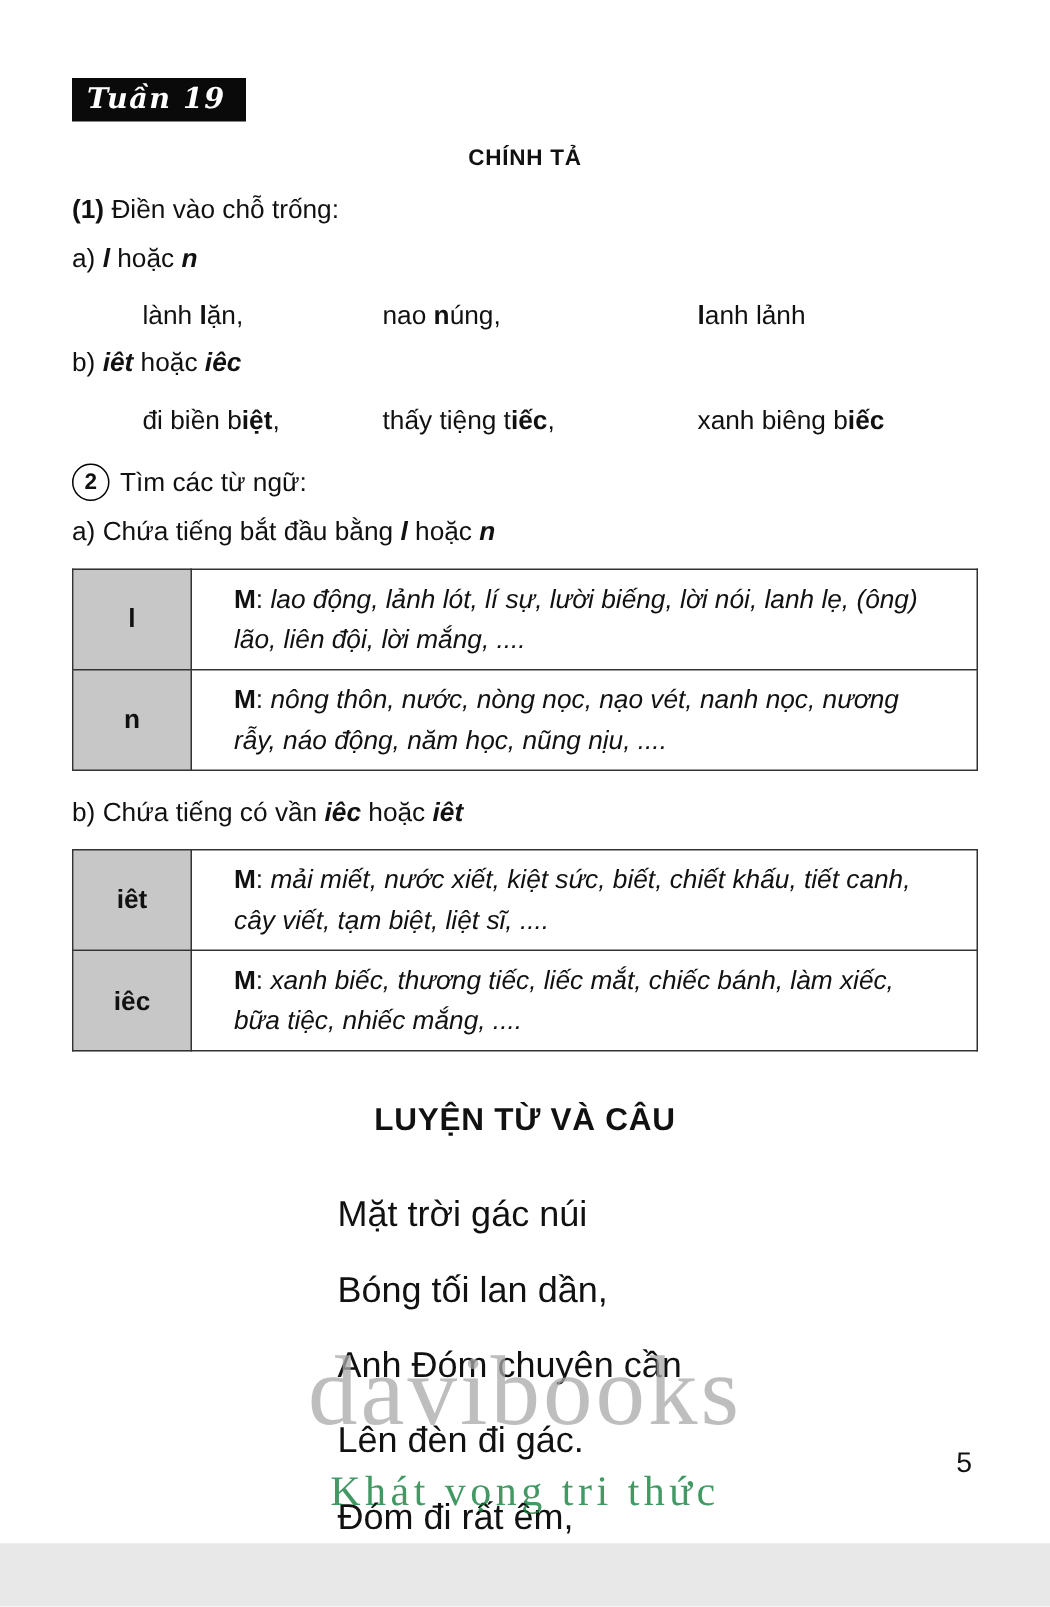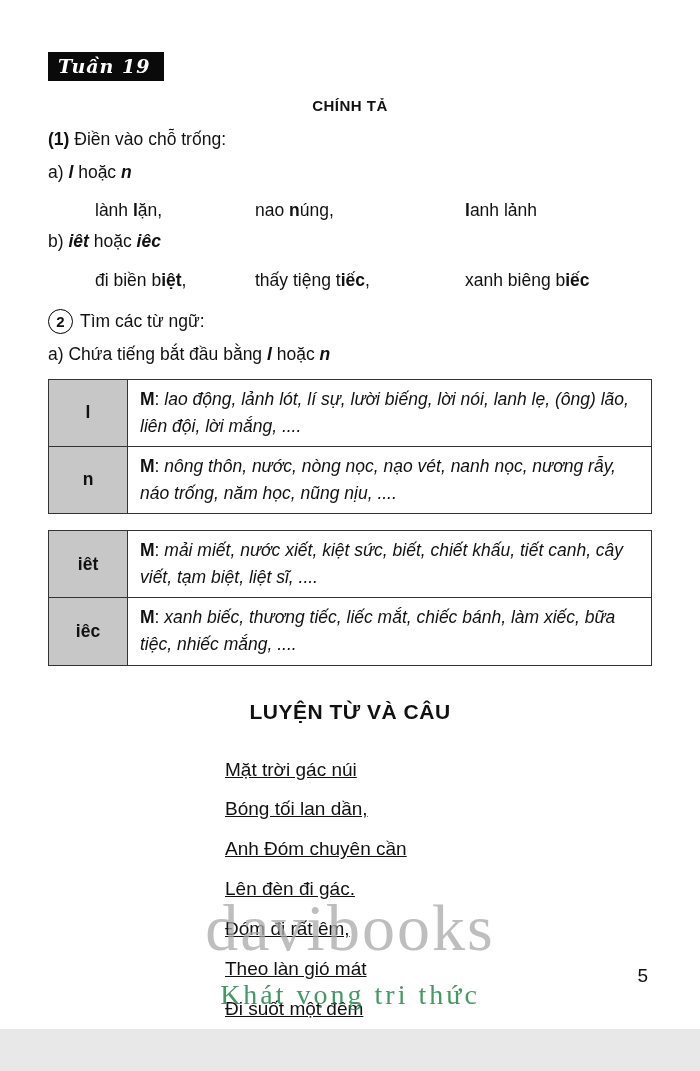--- a/index.html
+++ b/index.html
@@ -49,29 +49,29 @@
     border:1.2px solid #333;
     vertical-align:middle;
   }
   td.lbl{
     width:76px;
     text-align:center;
     font-weight:700;
     background:#c7c7c7;
   }
   td.cnt{
-    padding:6px 12px;
+    padding:6px 28px;
     line-height:1.55;
   }
   .big-title{
     text-align:center;font-weight:700;font-size:21px;
     letter-spacing:.5px;margin:34px 0 26px 0;
   }
   .poem{margin-left:177px;margin-top:14px;}
-  .poem-line{font-size:19px;line-height:2.1;text-decoration:underline;}
+  .poem-line{font-size:24px;line-height:2.1;}
   .watermark{
     position:absolute;left:0;right:0;bottom:18px;
     text-align:center;pointer-events:none;
   }
   .wm-brand{
     font-family:Liberation Serif, serif;
     font-size:66px;color:#a9a9a9;opacity:.75;
     letter-spacing:2px;line-height:1;margin-top:42px;
   }
   .wm-slogan{
@@ -120,25 +120,26 @@
     <div class="line indent-a"><span>a) Chứa tiếng bắt đầu bằng </span><span style="font-weight: 700; font-style: italic;">l</span><span> hoặc </span><span style="font-weight: 700; font-style: italic;">n</span></div>
 
     <table class="ex-table">
       <tbody>
         <tr>
           <td class="lbl">l</td>
           <td class="cnt"><span style="font-weight: 700;">M</span><span>: </span><span style="font-style: italic;">lao động, lảnh lót, lí sự, lười biếng, lời nói, lanh lẹ, (ông) lão, liên đội, lời mắng, ....</span></td>
         </tr>
         <tr>
           <td class="lbl">n</td>
-          <td class="cnt"><span style="font-weight: 700;">M</span><span>: </span><span style="font-style: italic;">nông thôn, nước, nòng nọc, nạo vét, nanh nọc, nương rẫy, náo trống, năm học, nũng nịu, ....</span></td>
+          <td class="cnt"><span style="font-weight: 700;">M</span><span>: </span><span style="font-style: italic;">nông thôn, nước, nòng nọc, nạo vét, nanh nọc, nương rẫy, náo động, năm học, nũng nịu, ....</span></td>
         </tr>
       </tbody>
     </table>
 
+    <div class="line indent-a"><span>b) Chứa tiếng có vần </span><span style="font-weight: 700; font-style: italic;">iêc</span><span> hoặc </span><span style="font-weight: 700; font-style: italic;">iêt</span></div>
 
     <table class="ex-table">
       <tbody>
         <tr>
           <td class="lbl">iêt</td>
           <td class="cnt"><span style="font-weight: 700;">M</span><span>: </span><span style="font-style: italic;">mải miết, nước xiết, kiệt sức, biết, chiết khấu, tiết canh, cây viết, tạm biệt, liệt sĩ, ....</span></td>
         </tr>
         <tr>
           <td class="lbl">iêc</td>
           <td class="cnt"><span style="font-weight: 700;">M</span><span>: </span><span style="font-style: italic;">xanh biếc, thương tiếc, liếc mắt, chiếc bánh, làm xiếc, bữa tiệc, nhiếc mắng, ....</span></td>

